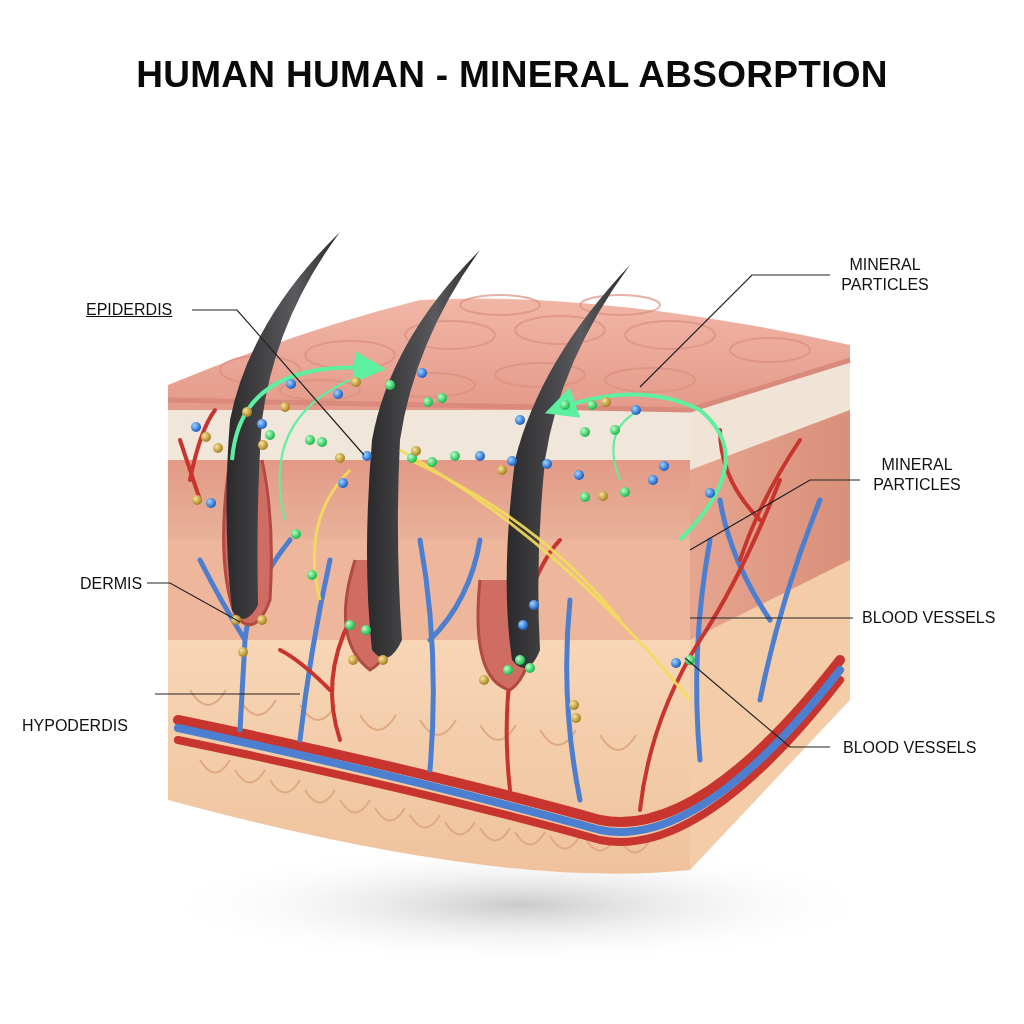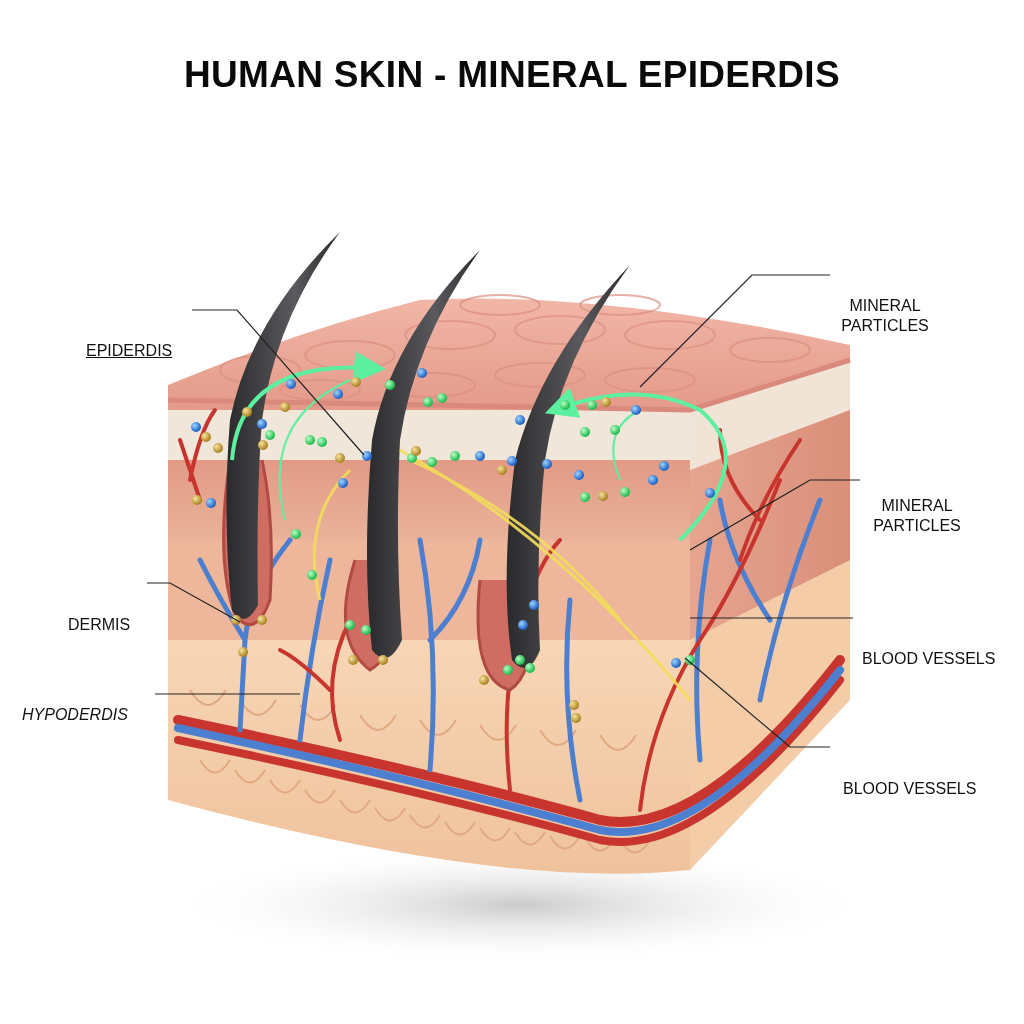--- a/index.html
+++ b/index.html
@@ -1,25 +1,25 @@
 <!DOCTYPE html>
 <html><head>
 <meta charset="utf-8">
 <style>
   html, body { margin:0; padding:0; background:#ffffff; }
   body { width:1024px; height:1024px; position:relative; overflow:hidden; font-family:"Liberation Sans", sans-serif; }
   .title { position:absolute; top:54px; left:0; width:1024px; text-align:center; font-weight:bold; font-size:37px; letter-spacing:0.3px; color:#0a0a0a; font-family:"Liberation Sans", sans-serif; }
   .diagram { position:absolute; left:0; top:0; width:1024px; height:1024px; }
-  .label { position:absolute; font-size:16px; color:#111; font-family:"Liberation Sans", sans-serif; line-height:20px; text-transform:uppercase;margin-top:41px; }
+  .label { position:absolute; font-size:16px; color:#111; font-family:"Liberation Sans", sans-serif; line-height:20px; text-transform:uppercase; }
   .label.center { text-align:center; }
 </style>
 </head>
 <body>
 
-<div class="title">HUMAN SKIN - MINERAL EPIDERDIS</div>
+<div class="title">HUMAN HUMAN - MINERAL ABSORPTION</div>
 
 <svg class="diagram" viewBox="0 0 1024 1024" xmlns="http://www.w3.org/2000/svg">
   <defs>
     <radialGradient id="shadow" cx="50%" cy="50%" r="50%">
       <stop offset="0%" stop-color="#bdbdbd" stop-opacity="0.8"></stop>
       <stop offset="100%" stop-color="#ffffff" stop-opacity="0"></stop>
     </radialGradient>
     <linearGradient id="topGrad" x1="0" y1="0" x2="0" y2="1">
       <stop offset="0%" stop-color="#f1b6a7"></stop>
       <stop offset="100%" stop-color="#e49a8a"></stop>
@@ -231,16 +231,16 @@
 <div class="label center" style="left:830px; top:255px; width:110px;">
   <div>MINERAL</div>
   <div>PARTICLES</div>
 </div>
 
 <div class="label center" style="left:862px; top:455px; width:110px;">
   <div>MINERAL</div>
   <div>PARTICLES</div>
 </div>
 
-<div class="label" style="left:68px; top:574px;">DERMIS</div>
-<div class="label" style="left:22px; top:664px;font-style:italic;">HYPODERDIS</div>
+<div class="label" style="left:80px; top:574px;">DERMIS</div>
+<div class="label" style="left:22px; top:716px;">HYPODERDIS</div>
 <div class="label" style="left:862px; top:608px;">BLOOD VESSELS</div>
 <div class="label" style="left:843px; top:738px;">BLOOD VESSELS</div>
 
 </body></html>

